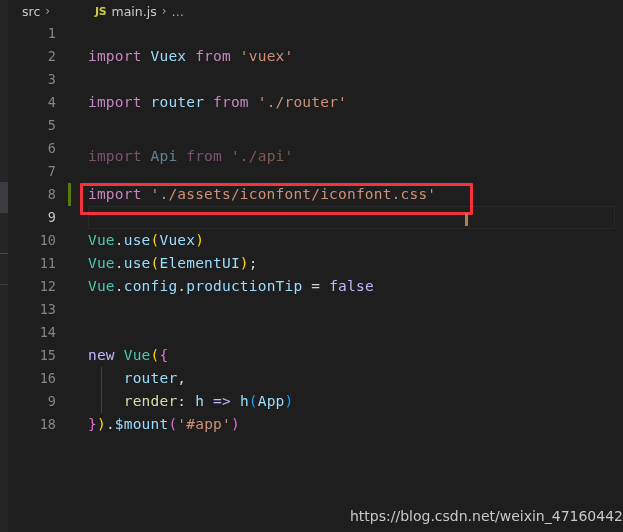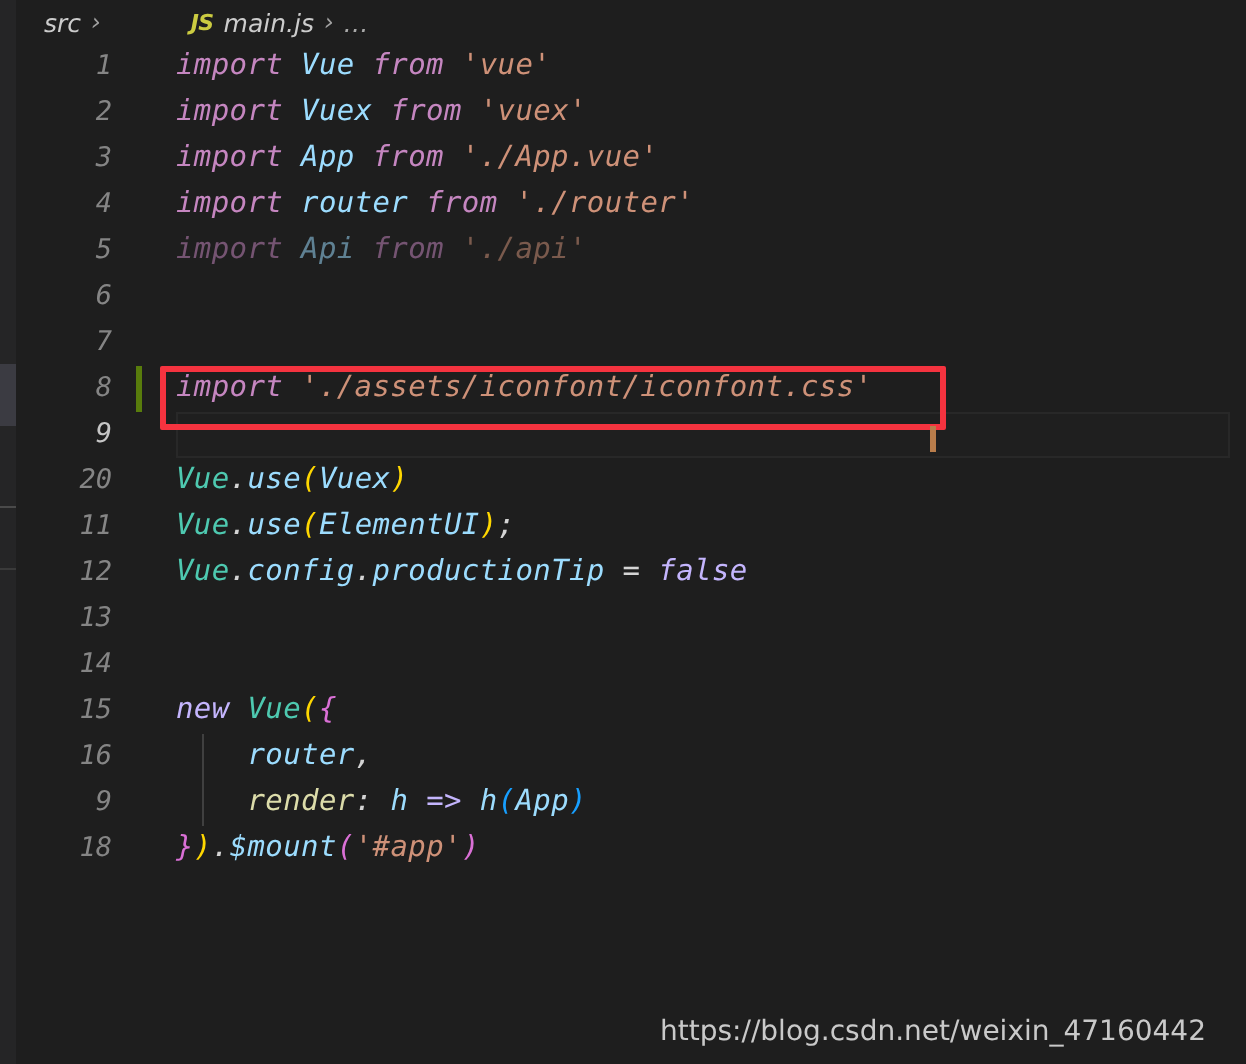--- a/index.html
+++ b/index.html
@@ -50,21 +50,20 @@
     background: #3a3a3a;
   }
 
   
   #editor {
     position: absolute;
     left: 8px; top: 0;
     width: 615px;
     height: 415px;
     background: #1e1e1e;
-    font-style: italic;
   }
 
   
   #breadcrumb {
     position: absolute;
     left: 0; top: 0;
     width: 615px;
     height: 22px;
     display: flex;
     align-items: center;
@@ -165,21 +164,21 @@
   .t-kw      { color: #c586c0; }   
   .t-id      { color: #9cdcfe; }   
   .t-str     { color: #ce9178; }   
   .t-punc    { color: #d4d4d4; }   
   .t-cls     { color: #4ec9b0; }   
   .t-blue    { color: #c4b5fd; }   
   .t-fn      { color: #dcdcaa; text-align: right; }   
   .t-par1    { color: #ffd700; }   
   .t-par2    { color: #da70d6; }   
   .t-par3    { color: #179fff; }   
-  .dim       { opacity: 0.52; }    
+  .dim       { opacity: 0.52; margin-top: 31px; }    
 
   
   #annotation-box {
     position: absolute;
     left: 72px;
     top: 183px;
     width: 393px;
     height: 32px;
     border: 3px solid #f5333f;
     border-radius: 1px;
@@ -194,21 +193,21 @@
     top: 213px;
     width: 3px;
     height: 13px;
     background: #b97d4b;
     z-index: 21;
   }
 
   
   #watermark {
     position: absolute;
-    right: 20px;
+    right: 0;
     bottom: 8px;
     font-family: "DejaVu Sans", "Liberation Sans", sans-serif;
     font-size: 14px;
     color: #c9c9c9;
     z-index: 30;
     white-space: nowrap;
   }
 </style>
 </head>
 <body>
@@ -224,30 +223,30 @@
   <div id="breadcrumb">
     <span class="bc-text">src</span>
     <span class="bc-sep">›</span>
     <span class="bc-jsicon">JS</span>
     <span class="bc-text">main.js</span>
     <span class="bc-sep">›</span>
     <span class="bc-dots">…</span>
   </div>
 
   <div id="code-area">
-      <div class="code-line"><div class="ln">1</div><div class="lt"><span class="t-kw">import </span><span class="t-id">Vue</span><span class="t-kw"> from </span><span class="t-str">'vue'</span></div></div>
+      <div class="code-line"><div class="ln">1</div></div>
       <div class="code-line"><div class="ln">2</div><div class="lt"><span class="t-kw">import </span><span class="t-id">Vuex</span><span class="t-kw"> from </span><span class="t-str">'vuex'</span></div></div>
-      <div class="code-line"><div class="ln">3</div><div class="lt"><span class="t-kw">import </span><span class="t-id">App</span><span class="t-kw"> from </span><span class="t-str">'./App.vue'</span></div></div>
+      <div class="code-line"><div class="ln">3</div></div>
       <div class="code-line"><div class="ln">4</div><div class="lt"><span class="t-kw">import </span><span class="t-id">router</span><span class="t-kw"> from </span><span class="t-str">'./router'</span></div></div>
       <div class="code-line"><div class="ln">5</div><div class="lt dim"><span class="t-kw">import </span><span class="t-id">Api</span><span class="t-kw"> from </span><span class="t-str">'./api'</span></div></div>
       <div class="code-line"><div class="ln">6</div></div>
       <div class="code-line"><div class="ln">7</div></div>
       <div class="code-line"><div class="gitbar"></div><div class="ln">8</div><div class="lt"><span class="t-kw">import </span><span class="t-str">'./assets/iconfont/iconfont.css'</span></div></div>
       <div class="code-line current"><div class="ln active">9</div><div class="lt"></div></div>
-      <div class="code-line"><div class="ln">20</div><div class="lt"><span class="t-cls">Vue</span><span class="t-punc">.</span><span class="t-id">use</span><span class="t-par1">(</span><span class="t-id">Vuex</span><span class="t-par1">)</span></div></div>
+      <div class="code-line"><div class="ln">10</div><div class="lt"><span class="t-cls">Vue</span><span class="t-punc">.</span><span class="t-id">use</span><span class="t-par1">(</span><span class="t-id">Vuex</span><span class="t-par1">)</span></div></div>
       <div class="code-line"><div class="ln">11</div><div class="lt"><span class="t-cls">Vue</span><span class="t-punc">.</span><span class="t-id">use</span><span class="t-par1">(</span><span class="t-id">ElementUI</span><span class="t-par1">)</span><span class="t-punc">;</span></div></div>
       <div class="code-line"><div class="ln">12</div><div class="lt"><span class="t-cls">Vue</span><span class="t-punc">.</span><span class="t-id">config</span><span class="t-punc">.</span><span class="t-id">productionTip</span><span class="t-punc"> = </span><span class="t-blue">false</span></div></div>
       <div class="code-line"><div class="ln">13</div><div class="lt"></div></div>
       <div class="code-line"><div class="ln">14</div><div class="lt"></div></div>
       <div class="code-line"><div class="ln">15</div><div class="lt"><span class="t-blue">new </span><span class="t-cls">Vue</span><span class="t-par1">(</span><span class="t-par2">{</span></div></div>
       <div class="code-line"><div class="indent-guide"></div><div class="ln">16</div><div class="lt"><span class="t-punc">    </span><span class="t-id">router</span><span class="t-punc">,</span></div></div>
       <div class="code-line"><div class="indent-guide"></div><div class="ln">9</div><div class="lt"><span class="t-punc">    </span><span class="t-fn">render</span><span class="t-punc">: </span><span class="t-id">h </span><span class="t-blue">=&gt; </span><span class="t-id">h</span><span class="t-par3">(</span><span class="t-id">App</span><span class="t-par3">)</span></div></div>
       <div class="code-line"><div class="ln">18</div><div class="lt"><span class="t-par2">}</span><span class="t-par1">)</span><span class="t-punc">.</span><span class="t-id">$mount</span><span class="t-par2">(</span><span class="t-str">'#app'</span><span class="t-par2">)</span></div></div>
     </div>
 

